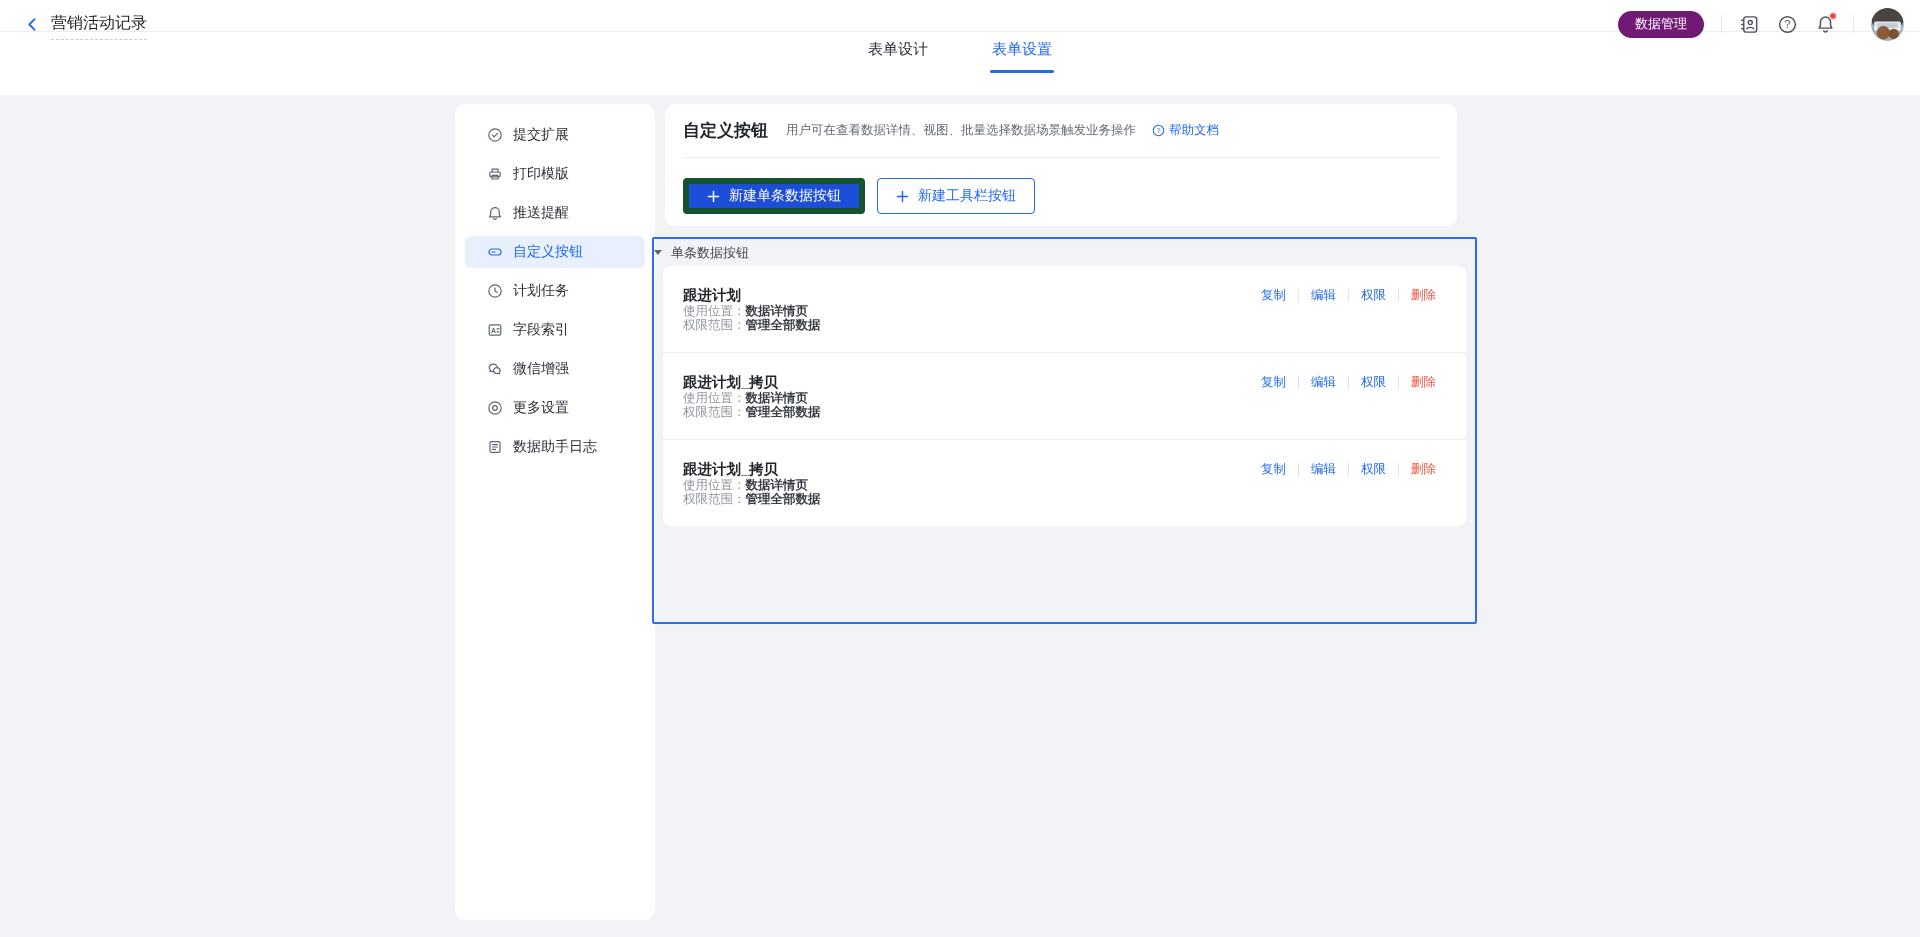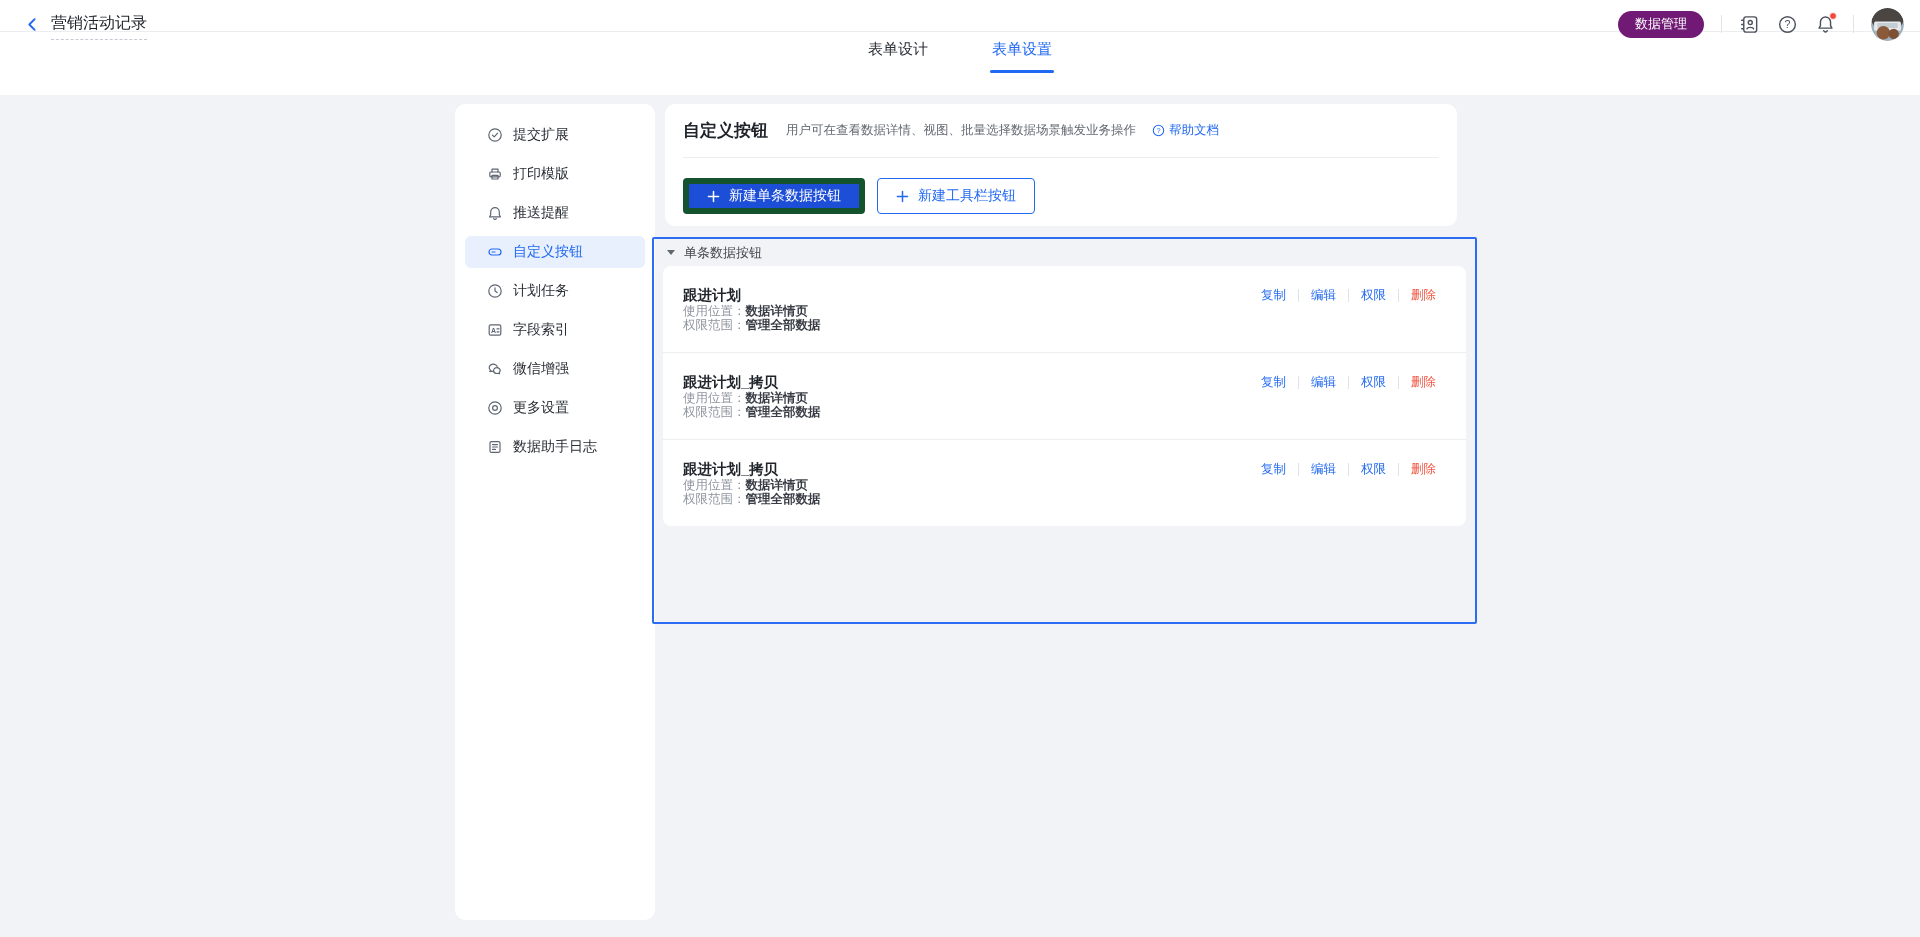--- a/index.html
+++ b/index.html
@@ -70,21 +70,21 @@
     padding:0 18px; cursor:pointer; font-family:inherit;
   }
   .btn-primary { background:#1d4ed8; border:6px solid #14532d; color:#fff; }
   .btn-outline { background:#fff; border:1px solid #2169f2; color:#2169f2;font-family:Liberation Serif, serif; }
 
   
   .selection-box {
     position:absolute; left:652px; top:237px; width:825px; height:387px;
     border:2px solid #2b6cf3; border-radius:2px; z-index:5;
   }
-  .section-header { height:27px; display:flex; align-items:center; gap:9px; padding-left:13px; cursor:pointer; }
+  .section-header { height:27px; display:flex; align-items:center; gap:9px; padding-left:0; cursor:pointer; }
   .tri-down { width:0; height:0; border-left:4.5px solid transparent; border-right:4.5px solid transparent; border-top:5.5px solid #5e6672; }
   .section-label { font-size:13px; color:#42464e; }
   .section-card { margin:0 9px; background:#fff; border-radius:8px; overflow:hidden; }
 
   .entry { padding:20px 30px 20px 20px; }
   .entry + .entry { border-top:1px solid #eceef2; }
   .entry-title-row { display:flex; align-items:center; }
   .entry-name { flex:1; font-size:14.5px; font-weight:bold; color:#1f232a; line-height:18px; }
   .entry-actions { display:flex; align-items:center; gap:12px; }
   .action-link { font-size:12.5px; color:#2169f2; cursor:pointer; }

